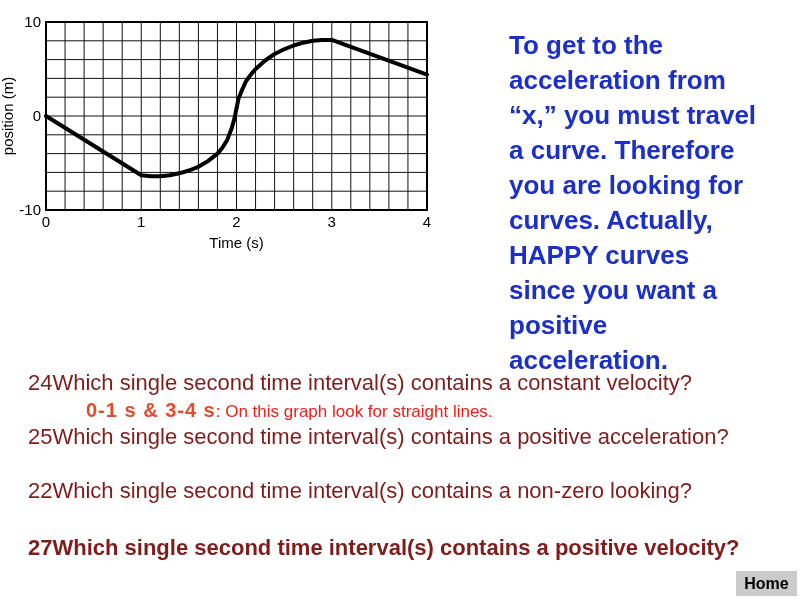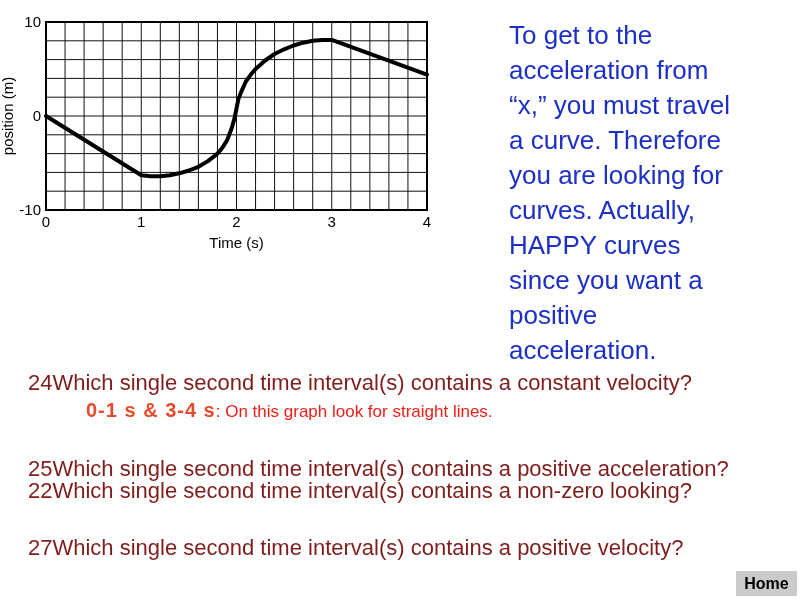--- a/index.html
+++ b/index.html
@@ -4,22 +4,22 @@
 <style>
   * { margin: 0; padding: 0; box-sizing: border-box; }
   body { font-family: "Liberation Sans", sans-serif; background: #ffffff; }
   .slide {
     position: relative; width: 800px; height: 600px;
     background: #ffffff; overflow: hidden;
   }
   .chart-wrap { position: absolute; left: 0; top: 0; width: 445px; height: 252px; }
   .chart-wrap svg { display: block; }
   .note {
-    position: absolute; left: 509px; top: 18px; width: 280px;
-    font-size: 26px; line-height: 35px; font-weight: 400;
+    position: absolute; left: 509px; top: 28px; width: 280px;
+    font-size: 26px; line-height: 35px; font-weight: 700;
     color: #1c2fc6; white-space: pre-line; letter-spacing: 0px;
   }
   .question {
     position: absolute; left: 28px; width: 770px;
     font-size: 22px; color: #7f1d1d; white-space: nowrap;
   }
   .q-num { display: inline-block; }
   .q-underline { text-underline-offset: 3px; }
   .answer {
     position: absolute; left: 50px; width: 740px; white-space: nowrap; margin-left: 36px;
@@ -28,24 +28,24 @@
     font-size: 20px; font-weight: bold; color: #e64b2b; letter-spacing: 1px;
   }
   .ans-rest { font-size: 17px; color: #ee1e17; }
   .home-btn {
     position: absolute; left: 736px; top: 571px; width: 61px; height: 25px;
     background: #cbcbcb; color: #000000; font-size: 16px; font-weight: bold;
     text-align: center; line-height: 25px; cursor: pointer;
   }
   #q24 { top: 370px; }
   #a24 { top: 399px; }
-  #q25 { top: 424px; margin-top: 32px; }
+  #q25 { top: 424px; }
   #a25 { top: 453px; }
   #q26 { top: 478px; }
-  #q27 { top: 535px; }
+  #q27 { top: 535px; font-weight: bold; }
 </style>
 </head>
 <body>
 
 <div class="slide">
 
   <div class="chart-wrap">
     <svg id="chart" width="445" height="252">
         <line x1="46" y1="22" x2="46" y2="210" stroke="#111" stroke-width="1"></line>
         <line x1="65.05" y1="22" x2="65.05" y2="210" stroke="#111" stroke-width="1"></line>

